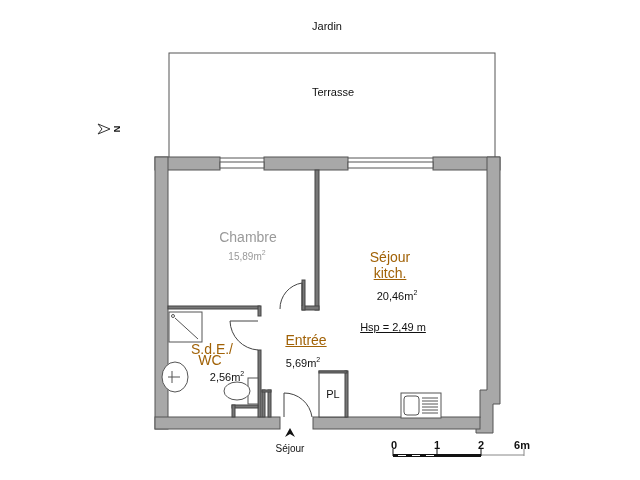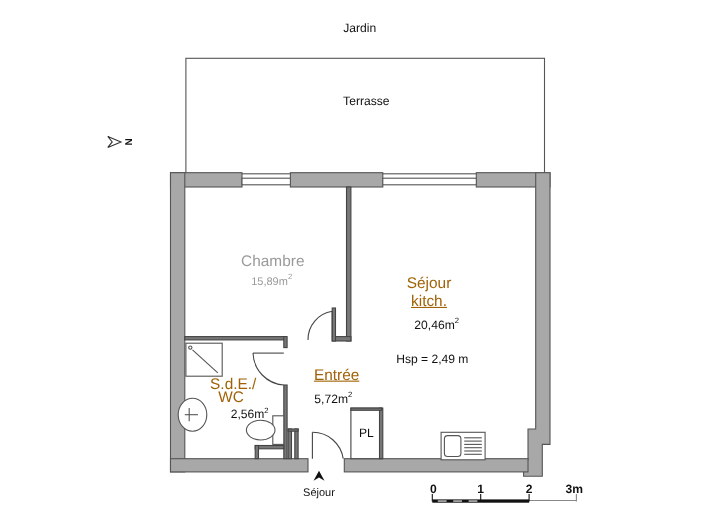--- a/index.html
+++ b/index.html
@@ -123,29 +123,29 @@
 <div class="lbl c big" style="left:327px; top:20px;">Jardin</div>
 <div class="lbl c big" style="left:333px; top:86px;">Terrasse</div>
 <div class="lbl small" style="left:114px; top:124px; font-size:9px; font-weight:bold; transform:rotate(-90deg);">N</div>
 
 <div class="lbl c med faded" style="left:248px; top:229px;">Chambre</div>
 <div class="lbl c small faded" style="left:247px; top:249px; font-size:10px;"><span>15,89m</span><sup>2</sup></div>
 
 <div class="lbl c med" style="left:390px; top:249px;">Séjour</div>
 <div class="lbl c med" style="left:390px; top:265px;text-decoration:underline;">kitch.</div>
 <div class="lbl c small" style="left:397px; top:289px;"><span>20,46m</span><sup>2</sup></div>
-<div class="lbl c small" style="left:393px; top:321px;">Hsp = 2,49 m</div>
+<div class="lbl c small" style="left:393px; top:321px;text-decoration:underline;">Hsp = 2,49 m</div>
 
 <div class="lbl c med" style="left:212px; top:329px;margin-top:12px;">S.d.E./</div>
 <div class="lbl c med" style="left:210px; top:352px;">WC</div>
 <div class="lbl c small" style="left:227px; top:370px;"><span>2,56m</span><sup>2</sup></div>
 
 <div class="lbl c med" style="left:306px; top:332px;text-decoration:underline;">Entrée</div>
-<div class="lbl c small" style="left:303px; top:356px;"><span>5,72m</span><sup>2</sup></div>
+<div class="lbl c small" style="left:303px; top:356px;"><span>5,69m</span><sup>2</sup></div>
 
 <div class="lbl c small" style="left:333px; top:388px;text-align:center;">PL</div>
 
 <div class="lbl c small" style="left:290px; top:443px; font-size:10px;">Séjour</div>
 
 <div class="lbl c scale-tick" style="left:394px; top:439px;">0</div>
 <div class="lbl c scale-tick" style="left:437px; top:439px;">1</div>
 <div class="lbl c scale-tick" style="left:481px; top:439px;">2</div>
-<div class="lbl c scale-tick" style="left:522px; top:439px;">3m</div>
+<div class="lbl c scale-tick" style="left:522px; top:439px;">6m</div>
 
 </body></html>

